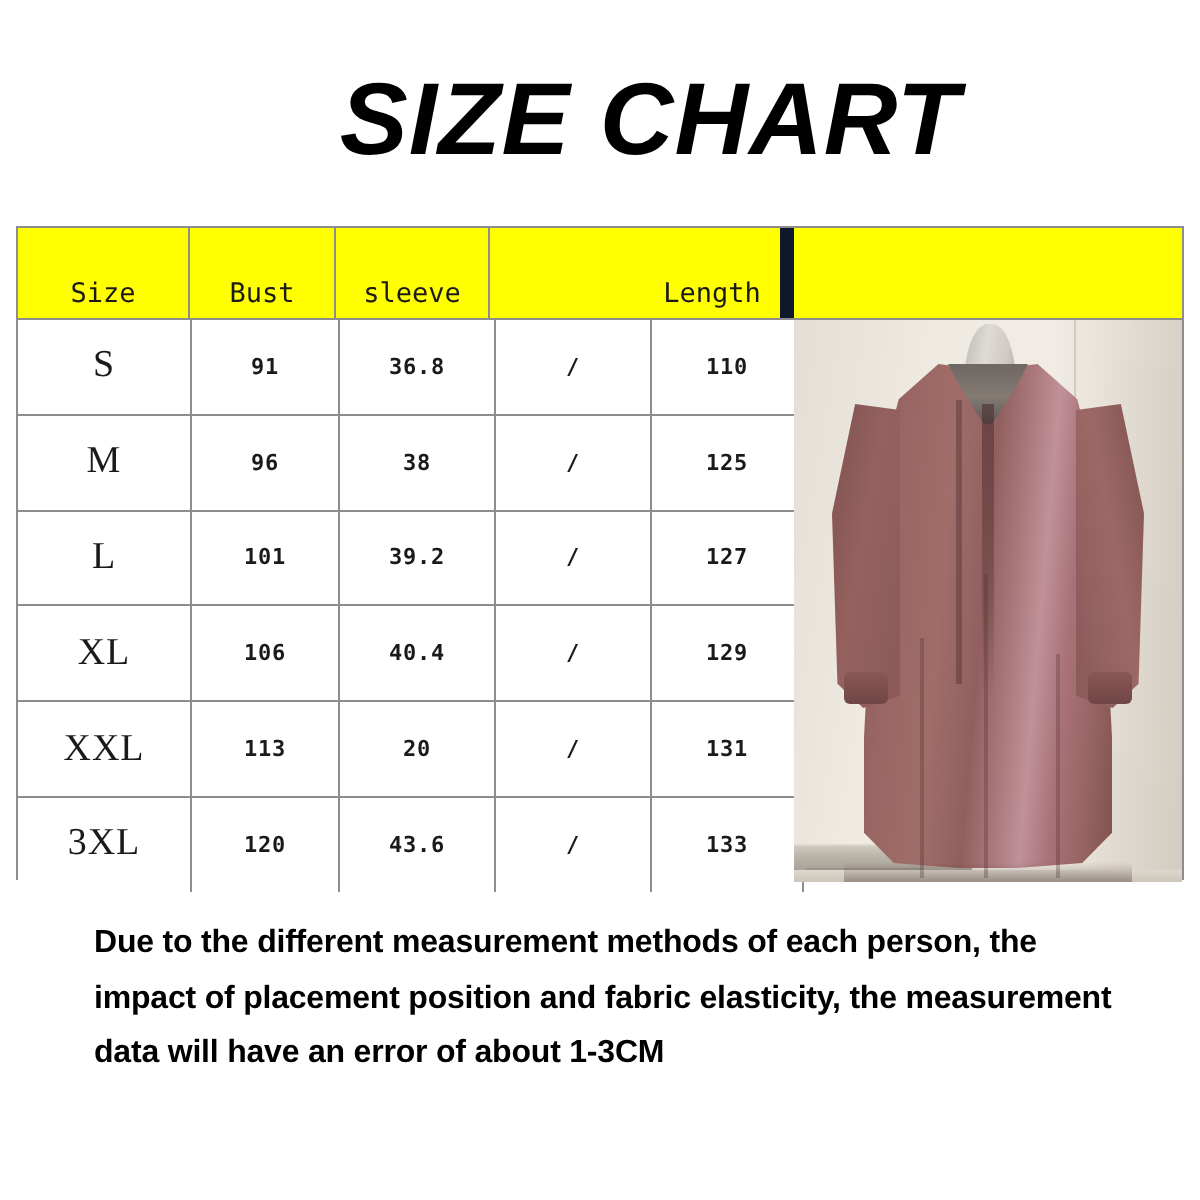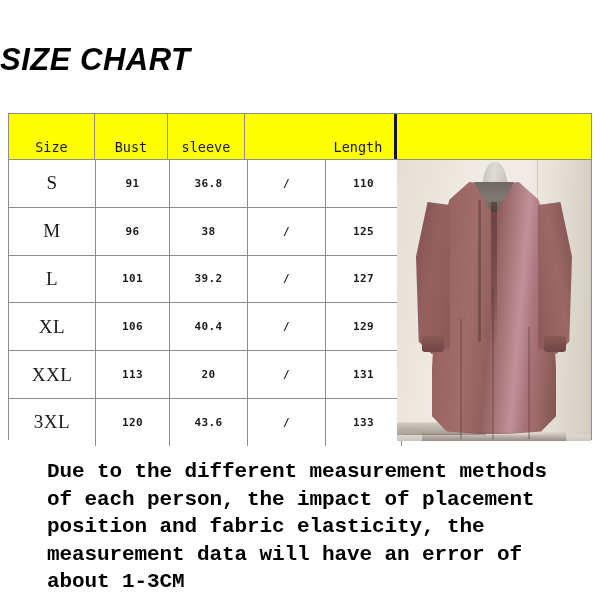--- a/index.html
+++ b/index.html
@@ -14,23 +14,23 @@
     overflow: hidden;
     position: relative;
   }
 
   
   .title {
     position: absolute;
     left: 0;
     top: 38px;
     width: 480px;
-    text-align: left;
+    text-align: right;
     font-family: "Liberation Sans", sans-serif;
-    font-size: 31px;
+    font-size: 51px;
     font-weight: bold;
     font-style: italic;
     letter-spacing: 0.5px;
     color: #000000;
     line-height: 44px;
     white-space: nowrap;
   }
 
   
   .chart-block {
@@ -66,21 +66,21 @@
     font-weight: normal;
     color: #1a1a1a;
     box-sizing: border-box;
     border-right: 1px solid #8d8d8d;
     overflow: hidden;
     white-space: nowrap;
     padding-top: 7px;
     height: 45px;
     line-height: 52px;
   }
-  .header-cell.last-data { border-right: 3px solid #0f172a; }
+  .header-cell.last-data { border-right: 7px solid #0f172a; }
   .header-cell.photo-head { border-right: none; }
 
   
   .body-area {
     position: absolute;
     left: 0;
     top: 46px;
     width: 100%;
     height: 281px;
   }
@@ -307,22 +307,22 @@
     background: linear-gradient(180deg, rgba(70,42,42,0.0) 0%, rgba(60,36,36,0.35) 100%);
     z-index: 6;
   }
 
   
   .disclaimer {
     position: absolute;
     left: 47px;
     top: 458px;
     width: 512px;
-    font-family: Liberation Mono, monospace;
-    font-size: 21px;
+    font-family: Liberation Sans, sans-serif;
+    font-size: 16px;
     font-weight: bold;
     line-height: 27.5px;
     color: #000000;
     letter-spacing: -0.1px;
   }
 </style>
 </head>
 <body>
 
 <div class="title">SIZE CHART</div>

